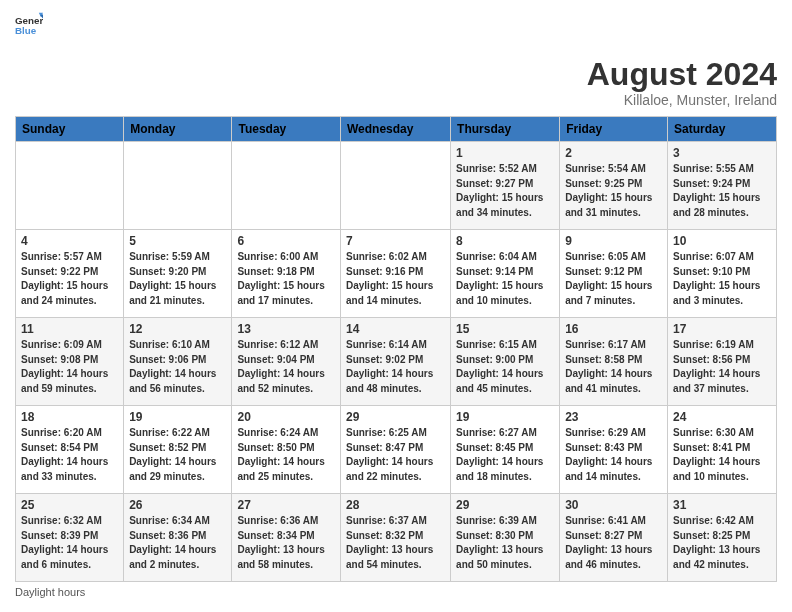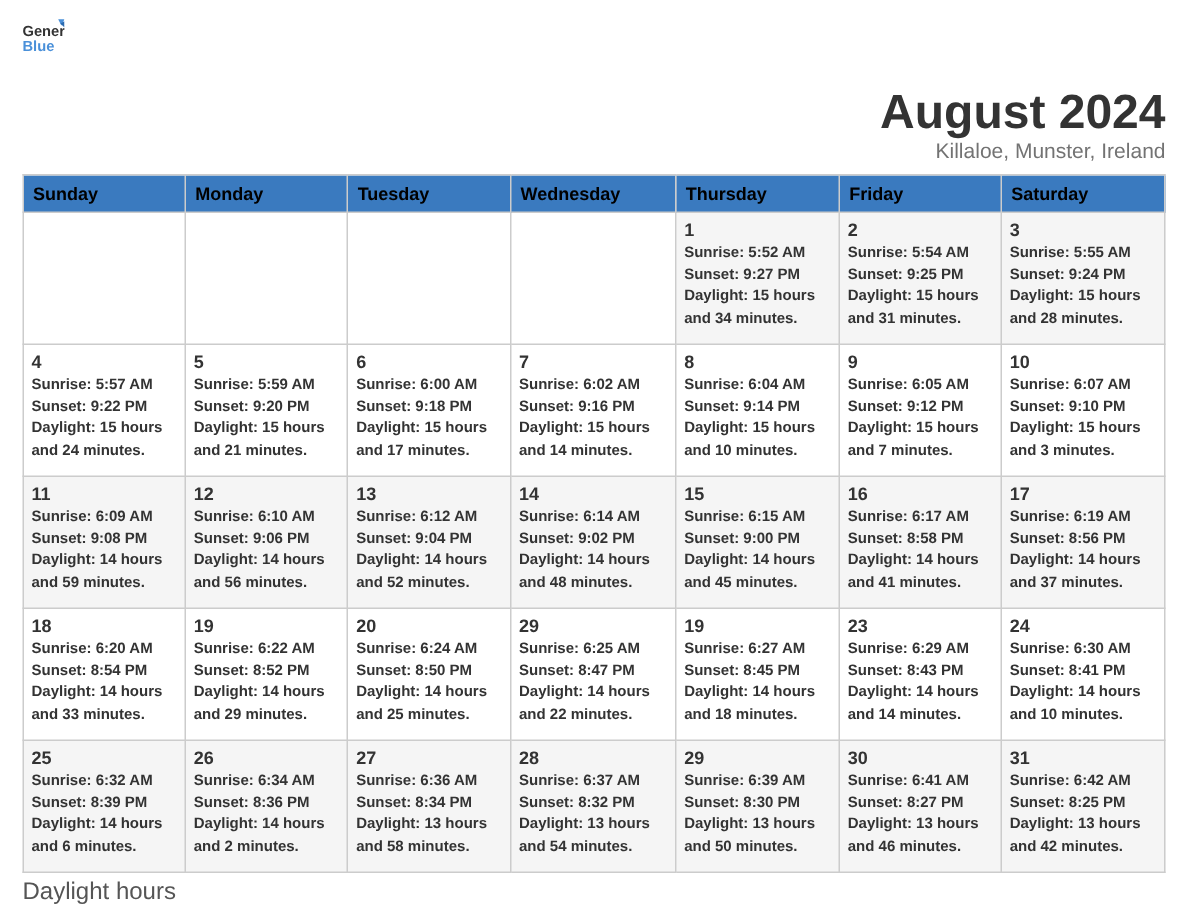--- a/index.html
+++ b/index.html
@@ -82,21 +82,21 @@
     .day-info {
       color: #333;
       font-size: 10px;
       line-height: 1.45;
       font-weight: bold;
     }
     .empty-cell {
       background: #fff !important;
     }
     .footer-note {
-      font-size: 16px;
+      font-size: 11px;
       color: #555;
       margin-top: 4px;
       text-align: left;
     }
   </style>
 </head>
 <body>
 
 <div class="container">
   <div class="header">

